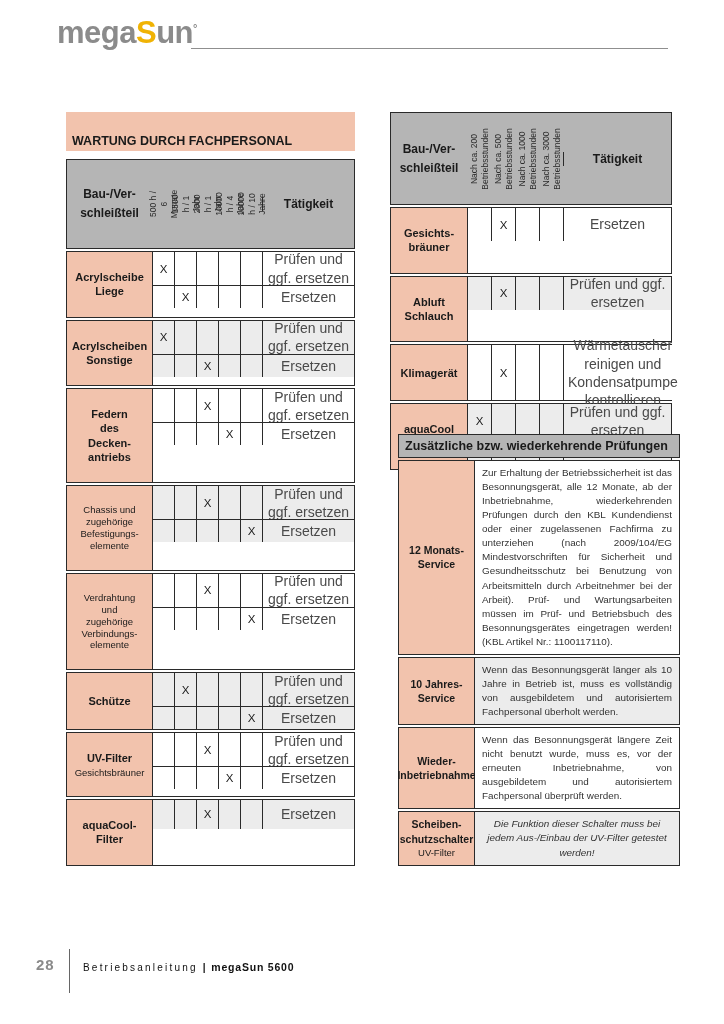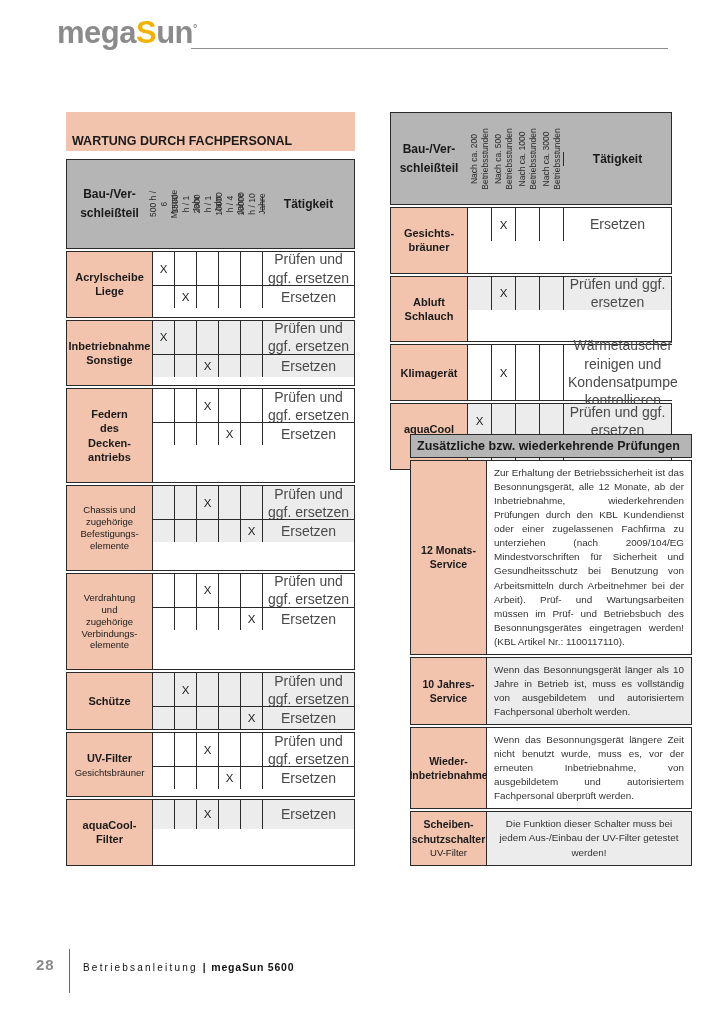--- a/index.html
+++ b/index.html
@@ -61,34 +61,34 @@
   
   .right-col{position:absolute;left:390px;top:112px;width:282px;}
   .right-col .thead{height:93px;}
   .right-col .th-label{width:76px;}
   .right-col .vcol{width:23px;}
   .right-col .g-label{width:76px;}
   .right-col .mark{width:23px;}
   .row-r1{height:33px;} .row-r3{height:55px;} .row-r4a{height:33px;} .row-r4b{height:23px;}
 
   
-  .checks{position:absolute;left:410px;top:434px;width:282px;}
+  .checks{position:absolute;left:398px;top:434px;width:282px;}
   .checks-title{background:var(--hdrgray);border:1px solid var(--border);font-weight:bold;
                 font-size:12.5px;padding:4px 6px;box-sizing:border-box;}
   .check-item{display:flex;border:1px solid var(--border);margin-top:2px;box-sizing:border-box;}
   .check-label{width:76px;background:var(--salmon);border-right:1px solid var(--border);
                display:flex;flex-direction:column;align-items:center;justify-content:center;
                text-align:center;font-weight:bold;font-size:10.5px;line-height:1.35;
                padding:3px 2px;box-sizing:border-box;}
   .check-label .sub{font-weight:normal;font-size:9.5px;margin-top:1px;}
   .check-text{flex:1;font-size:9.9px;color:#333;line-height:1.42;padding:5px 7px;
               text-align:justify;background:#fff;}
   .check-item.alt .check-text{background:var(--altrow);}
   .check-item.center .check-text{display:flex;align-items:center;justify-content:center;
-              text-align:center;}
+              text-align:center;font-style:italic;}
 
   
   .page-num{position:absolute;left:36px;top:956px;font-size:15px;font-weight:bold;
             color:#8a8a8a;letter-spacing:1px;}
   .footer-div{position:absolute;left:69px;top:949px;height:44px;border-left:1px solid #666;}
   .footer-text{position:absolute;left:83px;top:961px;font-size:10px;color:#111;
                letter-spacing:2.2px;white-space:nowrap;}
   .footer-text .prod{font-weight:bold;letter-spacing:0.8px;font-size:10.5px;}
   .footer-text .sep{font-weight:bold;letter-spacing:0.8px;}
 </style>
@@ -140,21 +140,21 @@
           <div class="mark">X</div>
           <div class="mark"></div>
           <div class="mark"></div>
           <div class="mark"></div>
           <div class="task">Ersetzen</div>
         </div>
       </div>
     </div>
 
     <div class="group alt">
-      <div class="g-label">Inbetriebnahme Sonstige</div>
+      <div class="g-label">Acrylscheiben Sonstige</div>
       <div class="g-rows">
         <div class="g-row row-tall">
           <div class="mark">X</div>
           <div class="mark"></div>
           <div class="mark"></div>
           <div class="mark"></div>
           <div class="mark"></div>
           <div class="task">Prüfen und ggf. ersetzen</div>
         </div>
         <div class="g-row row-short">

